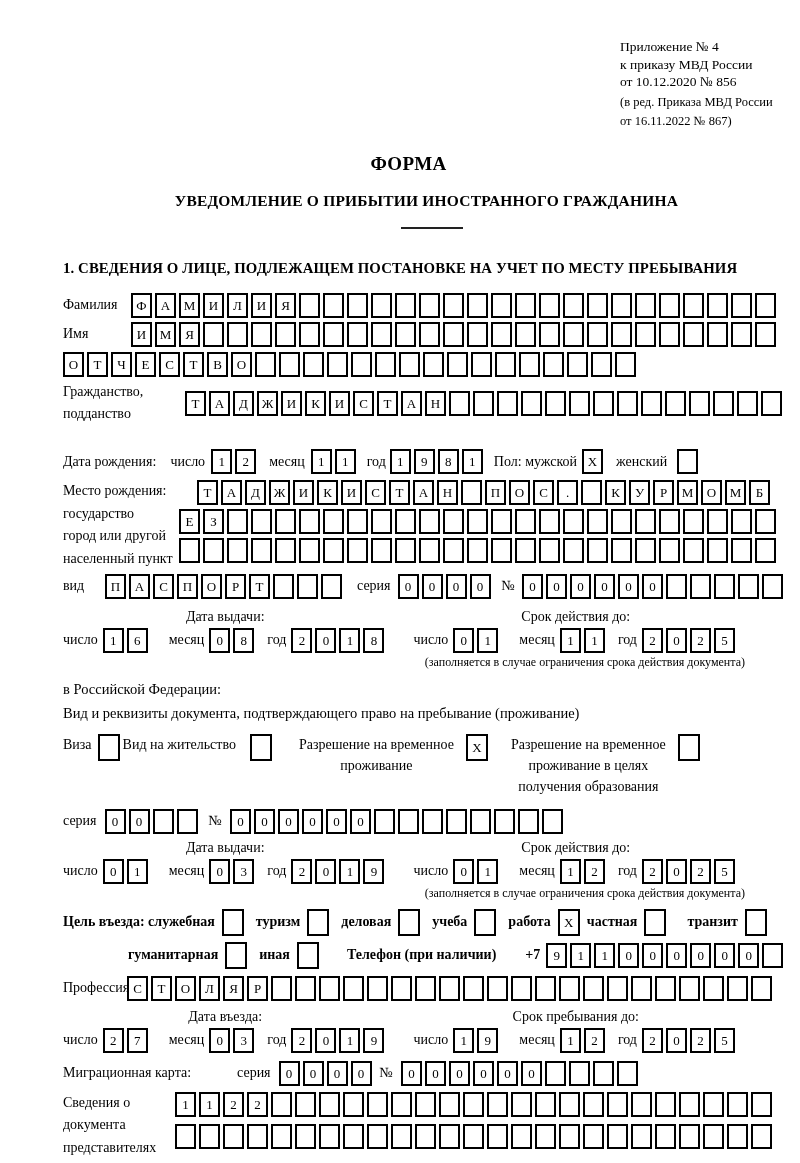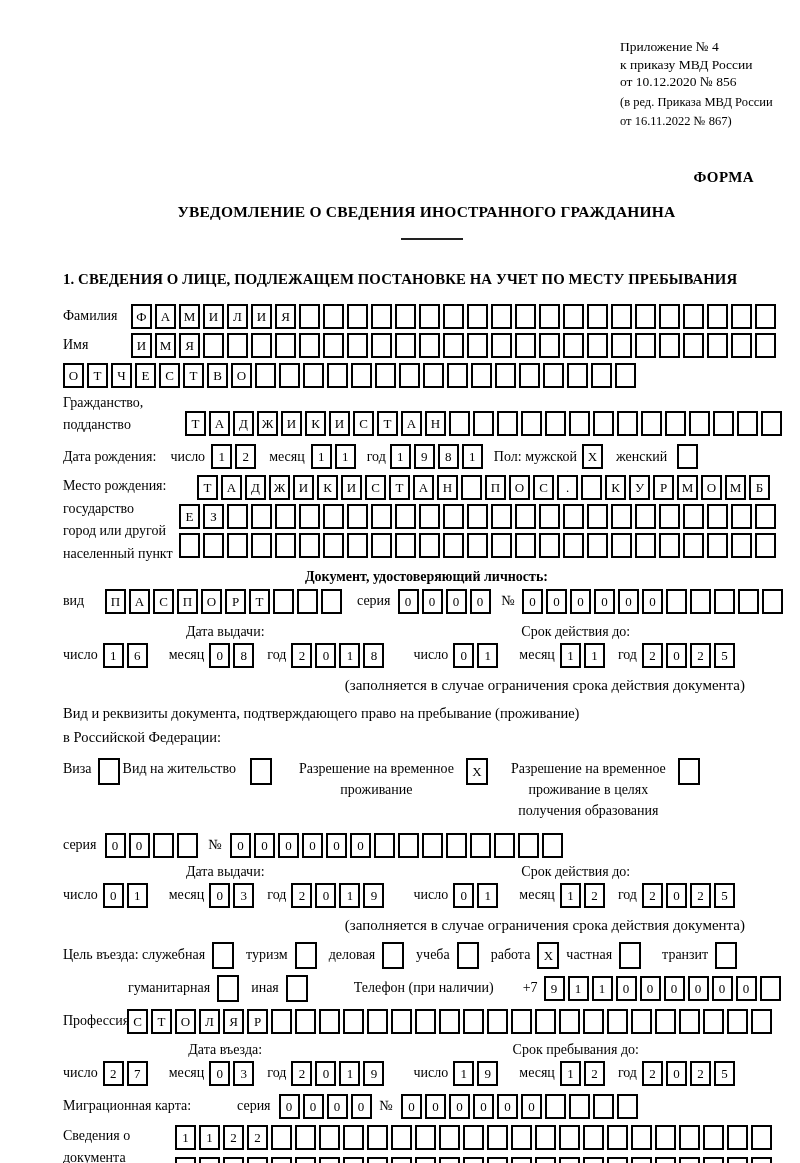--- a/index.html
+++ b/index.html
@@ -1,68 +1,68 @@
 <!DOCTYPE html>
 <html><head>
 <meta charset="utf-8">
 <style>
   html,body{margin:0;padding:0;background:#fff;}
   body{width:800px;height:1163px;color:#000;font-family:"Liberation Serif",serif;}
   .sheet{box-sizing:border-box;width:800px;height:1163px;padding:38px 10px 14px 63px;overflow:hidden;}
 
   .appendix{margin-left:557px;font-size:13.5px;line-height:1.3;}
   .appendix .small{font-size:12.5px;margin-top:3px;}
-  .forma{text-align:right;padding-right:36px;font-weight:bold;font-size:15px;margin-top:40px;letter-spacing:.4px;}
+  .forma{text-align:center;padding-right:36px;font-weight:bold;font-size:19px;margin-top:24px;letter-spacing:.4px;}
 
   .title{text-align:center;font-weight:bold;font-size:15.5px;line-height:1.5;margin-top:14px;letter-spacing:.2px;}
   .blank-line{display:inline-block;width:62px;border-bottom:2.5px solid #222;height:14px;margin-left:10px;}
   .section{font-weight:bold;font-size:14.8px;margin-top:24px;margin-bottom:16px;letter-spacing:.1px;}
 
   .row{display:flex;align-items:center;margin-bottom:4px;font-size:14px;}
   .lbl{flex:none;}
   .cells{display:flex;flex-wrap:nowrap;}
   .cell{flex:none;width:17px;height:21px;border:2px solid #000;margin-right:3px;display:flex;
         align-items:center;justify-content:center;font-size:13px;line-height:1;}
   .cells.boxes .cell{width:18px;height:23px;}
   .stack{display:flex;flex-direction:column;justify-content:flex-start;}
   .multiline{line-height:1.6;font-size:14px;}
 
   .dgrow{display:flex;align-items:flex-start;margin-top:10px;}
   .dgroup{display:flex;flex-direction:column;justify-content:center;}
   .dg-title{text-align:center;font-size:14px;margin-bottom:3px;}
   .dg-boxes{display:flex;align-items:center;font-size:14px;}
   .dg-boxes .lbl{margin-right:5px;}
   .dg-boxes .cells{margin-right:10px;}
-  .note-right{text-align:right;font-size:15px;padding-right:45px;margin-top:9px;}
+  .note-right{text-align:right;font-size:12px;padding-right:45px;margin-top:2px;}
 
   .permits{display:flex;align-items:flex-start;margin-top:8px;font-size:14px;}
   .permit-item{display:flex;align-items:flex-start;}
   .permit-text{text-align:center;line-height:1.5;}
   .permit-item .cells{margin-left:10px;margin-top:0;}
-  .purpose-row .lbl{margin-right:7px;}
+  .purpose-row .lbl{margin-right:7px;font-weight:bold;}
   .purpose-row .cells{margin-right:9px;}
   .cellrows .cells{margin-bottom:4px;}
 </style>
 </head>
 <body>
 
 <div class="sheet">
 
   <div class="appendix">
     <div>Приложение № 4</div>
     <div>к приказу МВД России</div>
     <div>от 10.12.2020 № 856</div>
     <div class="small">(в ред. Приказа МВД России</div>
     <div class="small">от 16.11.2022 № 867)</div>
   </div>
 
   <div class="forma">ФОРМА</div>
 
   <div class="title">
-    <div>УВЕДОМЛЕНИЕ О СВЕДЕНИЯ ИНОСТРАННОГО ГРАЖДАНИНА</div>
+    <div>УВЕДОМЛЕНИЕ О ПРИБЫТИИ ИНОСТРАННОГО ГРАЖДАНИНА</div>
     <div><span class="blank-line"></span></div>
   </div>
 
   <div class="section">1. СВЕДЕНИЯ О ЛИЦЕ, ПОДЛЕЖАЩЕМ ПОСТАНОВКЕ НА УЧЕТ ПО МЕСТУ ПРЕБЫВАНИЯ</div>
 
   <div class="row">
     <span class="lbl" style="width:68px">Фамилия</span>
     <span class="cells">
         <span class="cell">Ф</span>
         <span class="cell">А</span>
@@ -149,21 +149,21 @@
         <span class="cell"></span>
         <span class="cell"></span>
         <span class="cell"></span>
         <span class="cell"></span>
         <span class="cell"></span>
         <span class="cell"></span>
         <span class="cell"></span>
       </span>
   </div>
 
-  <div class="row" style="align-items:flex-end">
+  <div class="row" style="align-items:center">
     <span class="lbl stack multiline" style="width:122px">
       <span>Гражданство,</span>
       <span>подданство</span>
     </span>
     <span class="cells" style="margin-top:1px">
         <span class="cell">Т</span>
         <span class="cell">А</span>
         <span class="cell">Д</span>
         <span class="cell">Ж</span>
         <span class="cell">И</span>
@@ -183,21 +183,21 @@
         <span class="cell"></span>
         <span class="cell"></span>
         <span class="cell"></span>
         <span class="cell"></span>
         <span class="cell"></span>
         <span class="cell"></span>
         <span class="cell"></span>
       </span>
   </div>
 
-  <div class="row" style="margin-top:8px">
+  <div class="row" style="margin-top:24px">
     <span class="lbl">Дата рождения:</span>
     <span class="lbl" style="margin-left:14px;margin-right:6px">число</span>
     <span class="cells">
         <span class="cell">1</span>
         <span class="cell">2</span>
       </span>
     <span class="lbl" style="margin-left:10px;margin-right:6px">месяц</span>
     <span class="cells">
         <span class="cell">1</span>
         <span class="cell">1</span>
@@ -303,21 +303,20 @@
           <span class="cell"></span>
           <span class="cell"></span>
           <span class="cell"></span>
           <span class="cell"></span>
           <span class="cell"></span>
           <span class="cell"></span>
         </span>
     </span>
   </div>
 
-  <div style="text-align:center;font-weight:bold;font-size:14px;margin-top:2px;margin-bottom:4px">Документ, удостоверяющий личность:</div>
 
   <div class="row">
     <span class="lbl" style="width:42px">вид</span>
     <span class="cells">
         <span class="cell">П</span>
         <span class="cell">А</span>
         <span class="cell">С</span>
         <span class="cell">П</span>
         <span class="cell">О</span>
         <span class="cell">Р</span>
@@ -391,22 +390,22 @@
             <span class="cell">0</span>
             <span class="cell">2</span>
             <span class="cell">5</span>
           </span>
       </div>
     </div>
   </div>
   <div class="note-right">(заполняется в случае ограничения срока действия документа)</div>
 
   <div style="font-size:14.5px;margin-top:8px;line-height:1.65">
+    <div>в Российской Федерации:</div>
     <div>Вид и реквизиты документа, подтверждающего право на пребывание (проживание)</div>
-    <div>в Российской Федерации:</div>
   </div>
 
   <div class="permits">
     <div class="permit-item">
       <span class="permit-text">Виза</span>
       <span class="cells boxes" style="margin-left:6px">
           <span class="cell"></span>
         </span>
     </div>
     <div class="permit-item" style="">
@@ -544,21 +543,21 @@
 
   <div class="row purpose-row" style="margin-top:6px">
     <span class="lbl" style="margin-left:65px">гуманитарная</span>
     <span class="cells boxes">
         <span class="cell"></span>
       </span>
     <span class="lbl">иная</span>
     <span class="cells boxes">
         <span class="cell"></span>
       </span>
-    <span class="lbl" style="margin-left:34px">Телефон (при наличии)</span>
+    <span class="lbl" style="margin-left:16px">Телефон (при наличии)</span>
     <span class="lbl" style="margin-left:22px;margin-right:6px">+7</span>
     <span class="cells">
         <span class="cell">9</span>
         <span class="cell">1</span>
         <span class="cell">1</span>
         <span class="cell">0</span>
         <span class="cell">0</span>
         <span class="cell">0</span>
         <span class="cell">0</span>
         <span class="cell">0</span>

